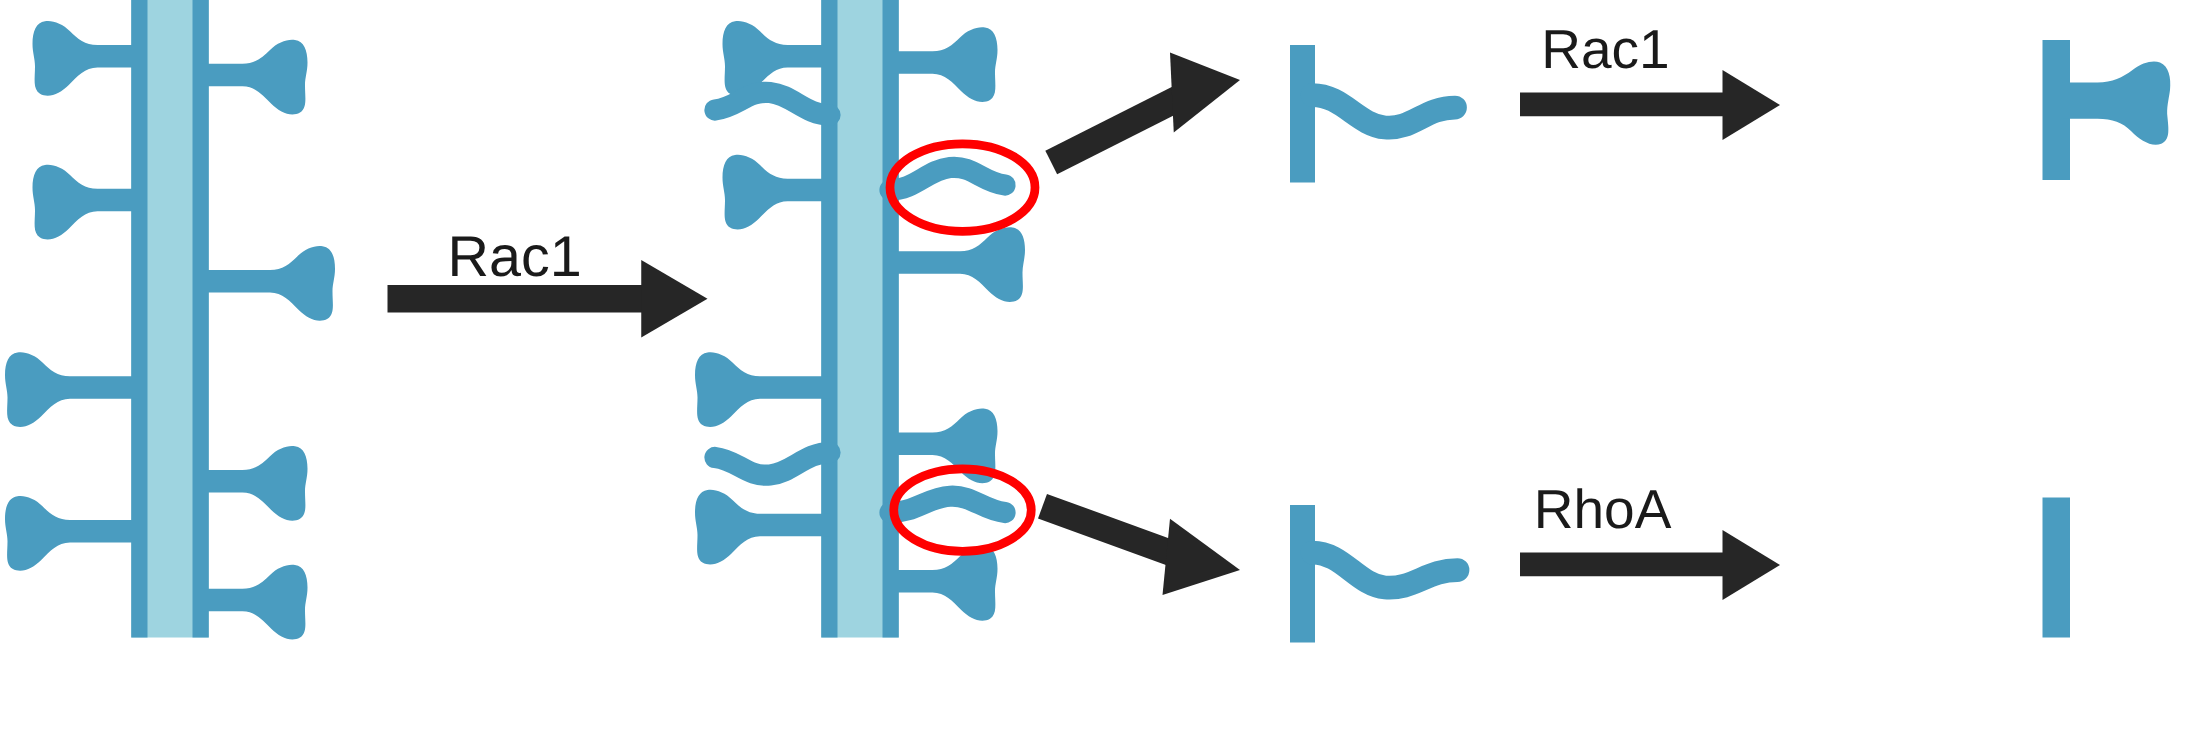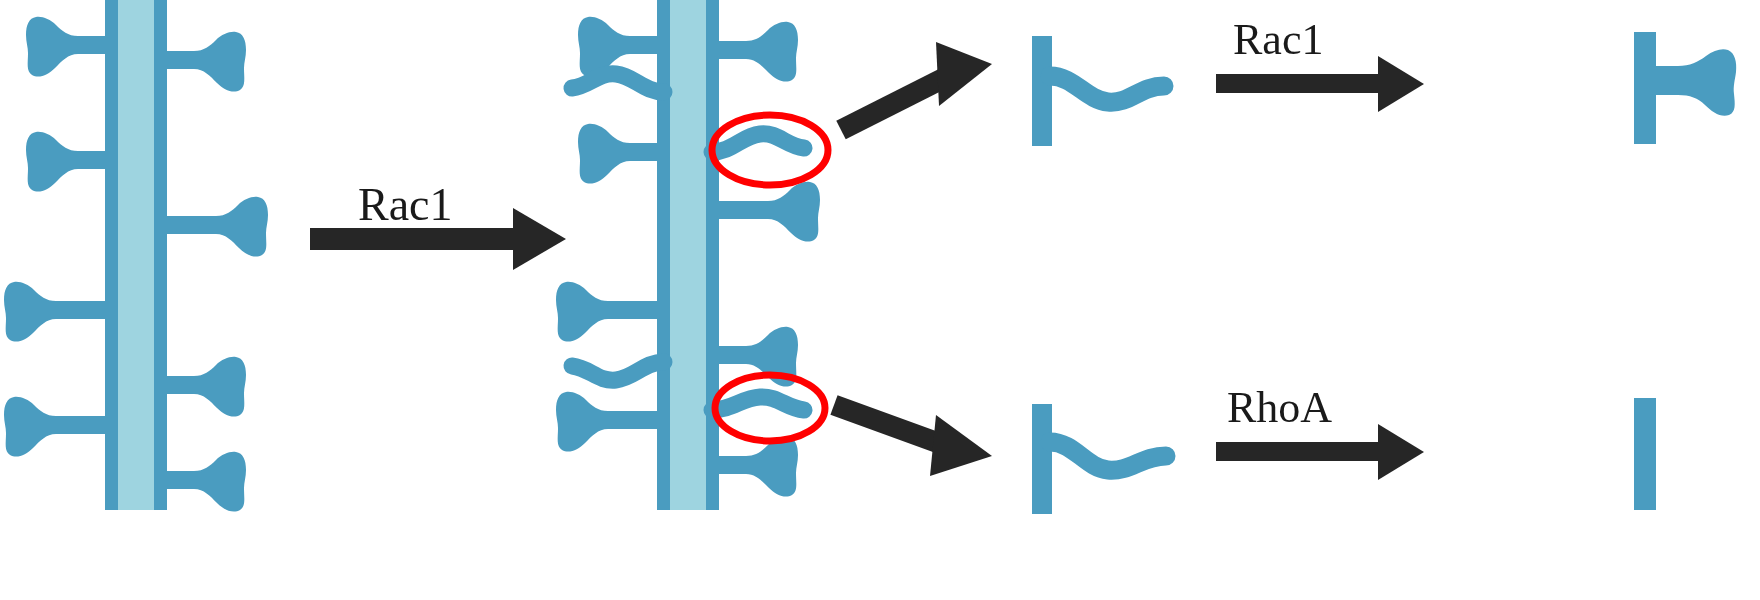--- a/index.html
+++ b/index.html
@@ -1,20 +1,20 @@
 <!DOCTYPE html>
 <html><head>
 <meta charset="utf-8">
 <style>
   html,body{margin:0;padding:0;background:#ffffff;}
   body{width:1760px;height:600px;overflow:hidden;
        font-family:"Liberation Sans", sans-serif;}
   #stage{position:relative;width:1760px;height:600px;background:#fff;}
   svg.layer{position:absolute;left:0;top:0;width:1760px;height:600px;}
-  .lbl{position:absolute;font-family:Liberation Serif, serif;
+  .lbl{position:absolute;font-family:Liberation Sans, sans-serif;
        color:#1a1a1a;white-space:nowrap;line-height:1.02;}
   .lbl-big{font-size:46px;}
   .lbl-mid{font-size:44px;}
 </style>
 </head>
 <body>
 
 <div id="stage">
 
   <svg class="layer" viewBox="0 0 1760 600">

